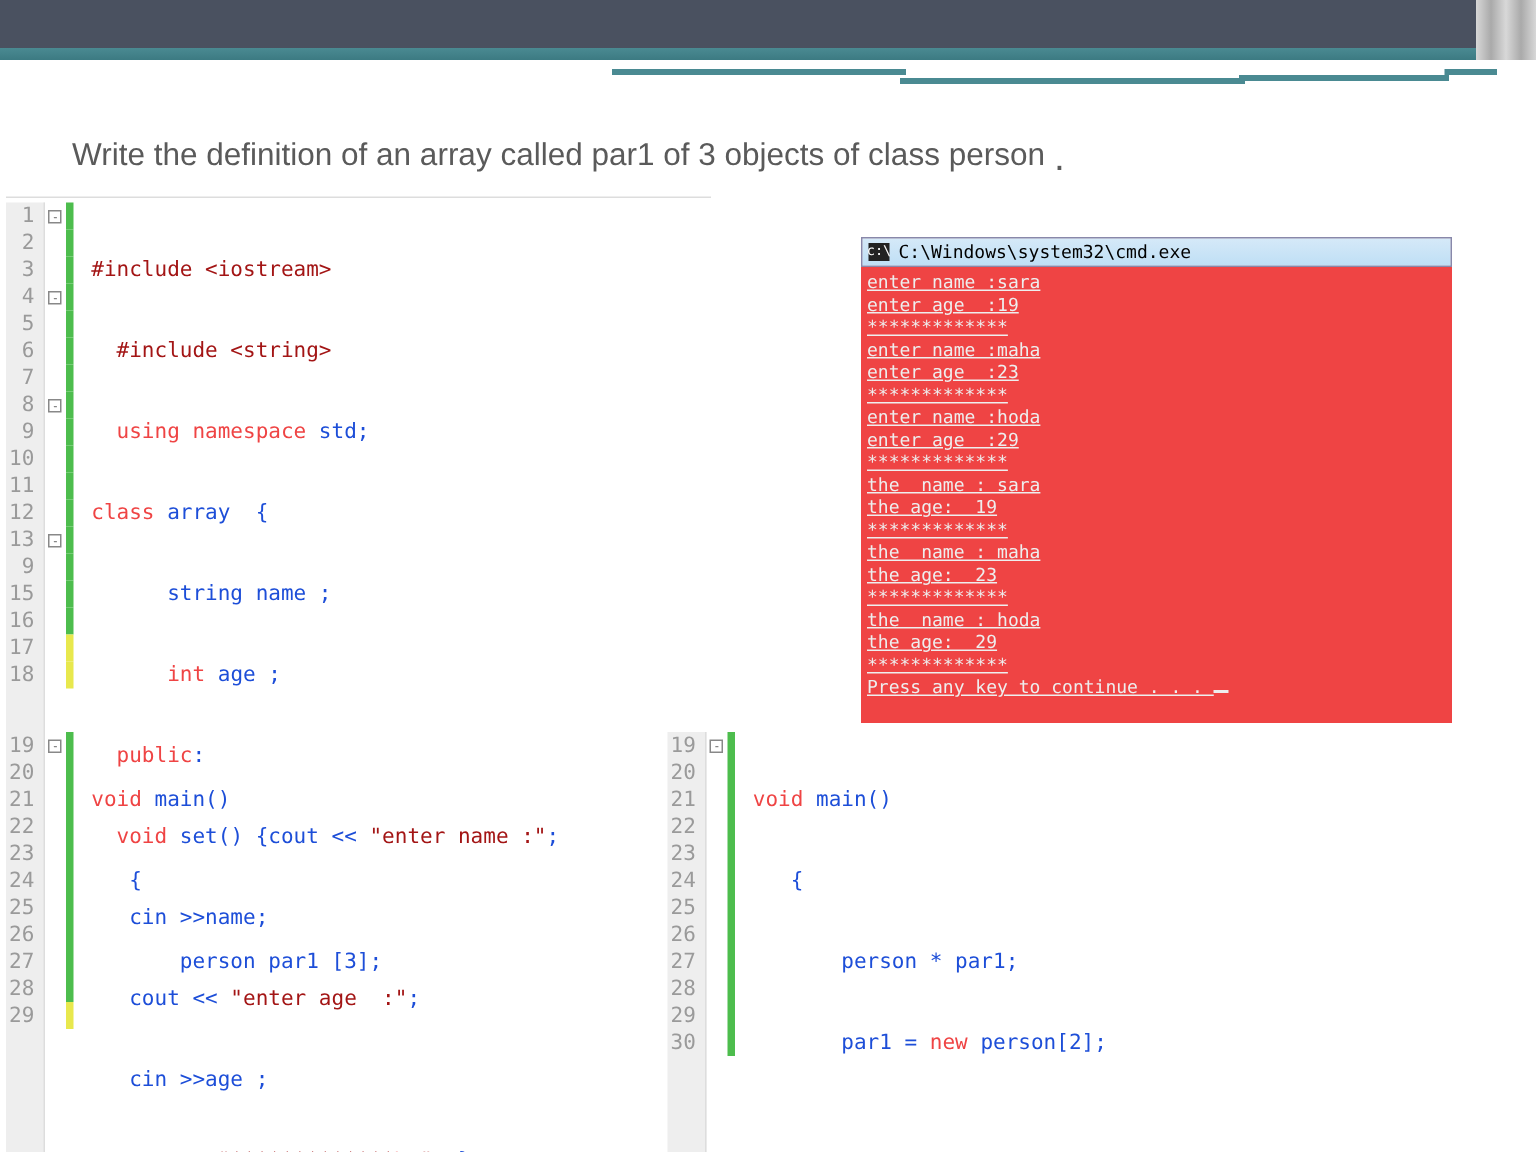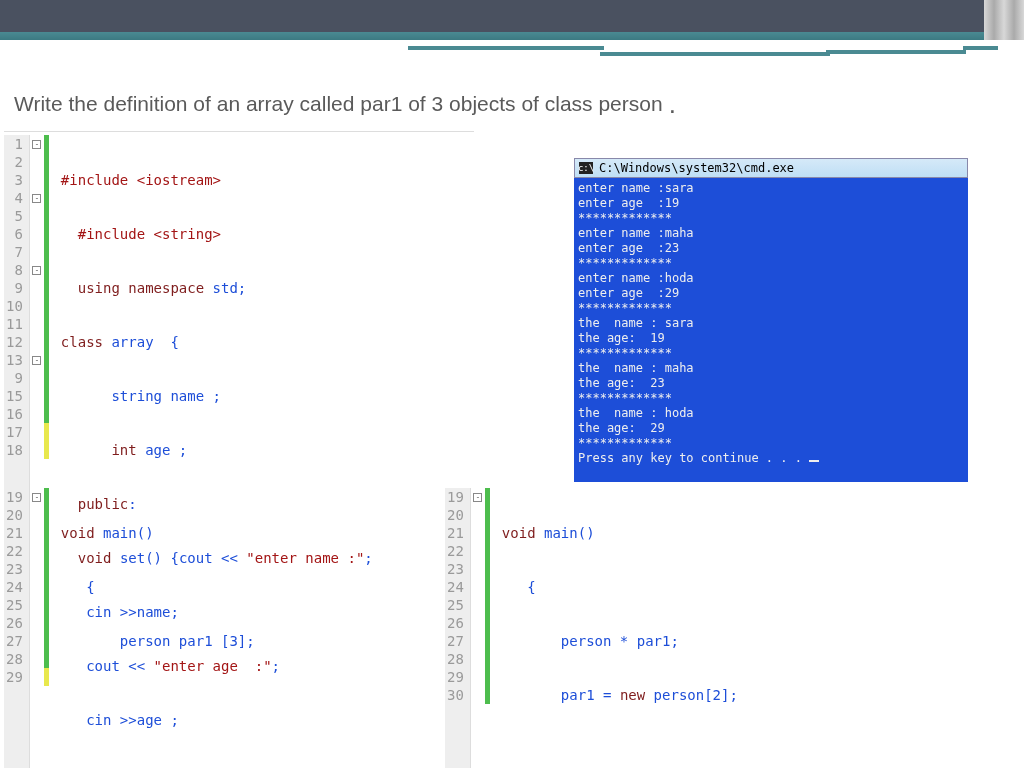--- a/index.html
+++ b/index.html
@@ -6,50 +6,50 @@
   body { width:1024px; height:768px; background:#fff; font-family:"Segoe UI",Tahoma,sans-serif; position:relative; }
   .hdr-dark { background:#4a5160; height:32px; }
   .hdr-accent { height:8px; background:linear-gradient(#4a8a92,#3c7a82); position:relative; }
   .hdr-accent::after { content:""; position:absolute; right:0; top:-32px; height:40px; width:40px; background:linear-gradient(90deg,#d8d8d8,#aaa,#d8d8d8,#aaa,#d8d8d8); }
   .under { height:6px; margin-top:6px; position:relative; }
   .under span { background:#4a8a92; height:4px; position:absolute; }
   .u1 { left:408px; width:196px; top:0; }
   .u2 { left:600px; width:230px; top:6px; }
   .u3 { left:826px; width:140px; top:4px; }
   .u4 { left:963px; width:35px; top:0; }
-  .title { font-size:21px; color:#5a5a5a; margin:40px 0 0 14px; display:flex; gap:6px;text-align:center; }
+  .title { font-size:21px; color:#5a5a5a; margin:40px 0 0 48px; display:flex; gap:6px;text-align:center; }
   .title .dot { font-size:26px; position:relative; top:-3px; }
   .hr { border-top:1px solid #ddd; margin:8px 0 0 4px; width:470px; }
 
   .editor { display:flex; font-family:Consolas,monospace; font-size:14px; line-height:18px; }
   .gutter { background:#eee; color:#9a9a9a; text-align:right; padding-right:4px; border-right:1px solid #ddd; }
   .gutter div { height:18px; padding:0 2px; }
   .fold { width:14px; display:flex; flex-direction:column; }
   .fold div { height:18px; display:flex; align-items:center; justify-content:center; }
   .fold .fm { width:9px; height:9px; border:1px solid #888; font-size:8px; line-height:7px; text-align:center; color:#666; }
   .bar { width:5px; }
   .bar div { height:18px; }
   .g { background:#4dbd4d; }
   .y { background:#e8e84d; }
   .code { white-space:pre; }
   .code div { height:18px;margin-left:12px; }
   .pp { color:#a31515; }
-  .kw { color:#7f1d1d; }
+  .kw { color:#ef4444; }
   .inc { color:#a31515; }
   .str { color:#a31515; }
   .p { color:#1d4ed8; }
 
   .block-top { position:absolute; left:4px; top:135px; }
   .block-bl { position:absolute; left:4px; top:488px; }
   .block-br { position:absolute; left:445px; top:488px; }
 
   .cmd { position:absolute; left:574px; top:158px; width:394px; font-family:Consolas,monospace; font-size:12px; }
   .cmd-title { background:linear-gradient(#d5e9f8,#bfdff5); border:1px solid #88a; padding:2px 4px; display:flex; align-items:center; gap:6px; color:#000; }
   .cmd-ico { width:14px; height:12px; background:#222; display:inline-flex; align-items:center; justify-content:center; color:#fff; font-size:9px; }
-  .cmd-body { background:#1d4ed8; color:#eee; padding:3px 4px 16px 4px; line-height:15px; white-space:pre; }
+  .cmd-body { background:#ef4444; color:#eee; padding:3px 4px 16px 4px; line-height:15px; white-space:pre;text-decoration:underline; }
   .cursor { display:inline-block; width:10px; height:2px; background:#eee; }
 </style>
 </head>
 <body>
 
 <div class="hdr-dark"></div>
 <div class="hdr-accent"></div>
 <div class="under">
   <span class="u1"></span>
     <span class="u2"></span>

